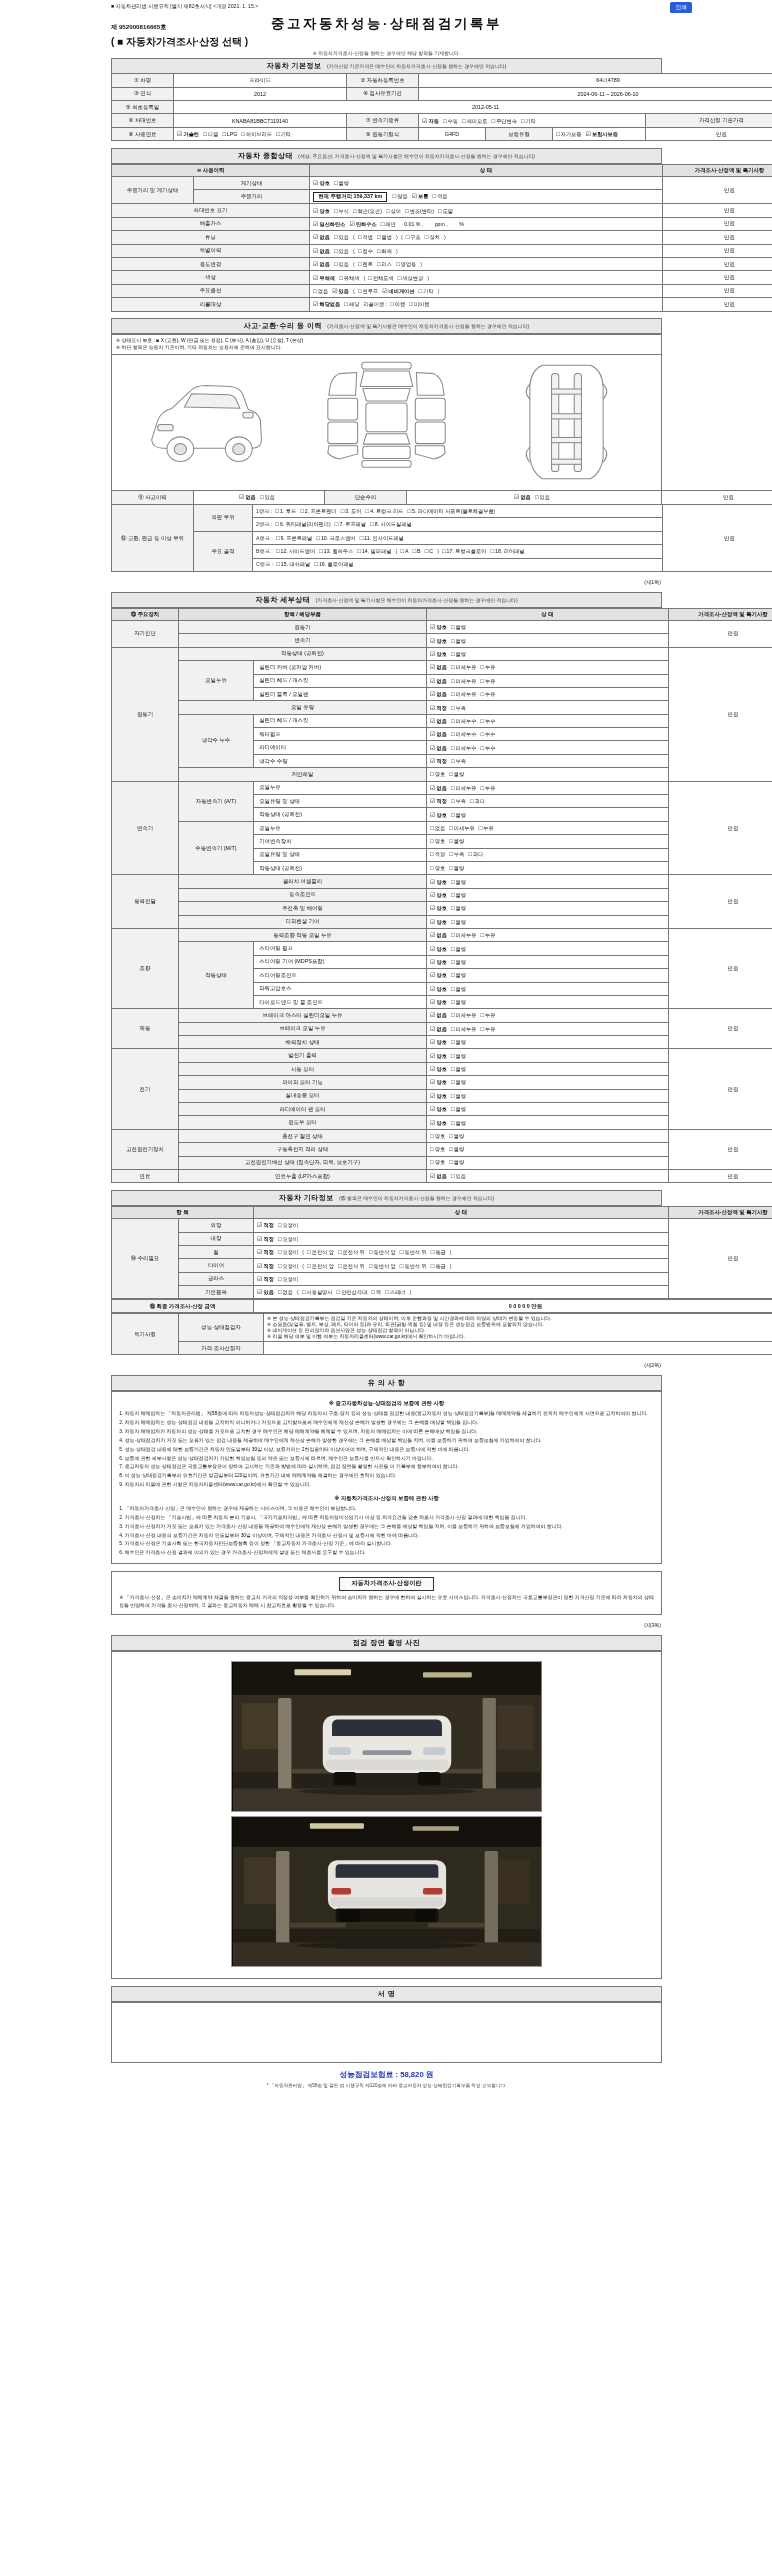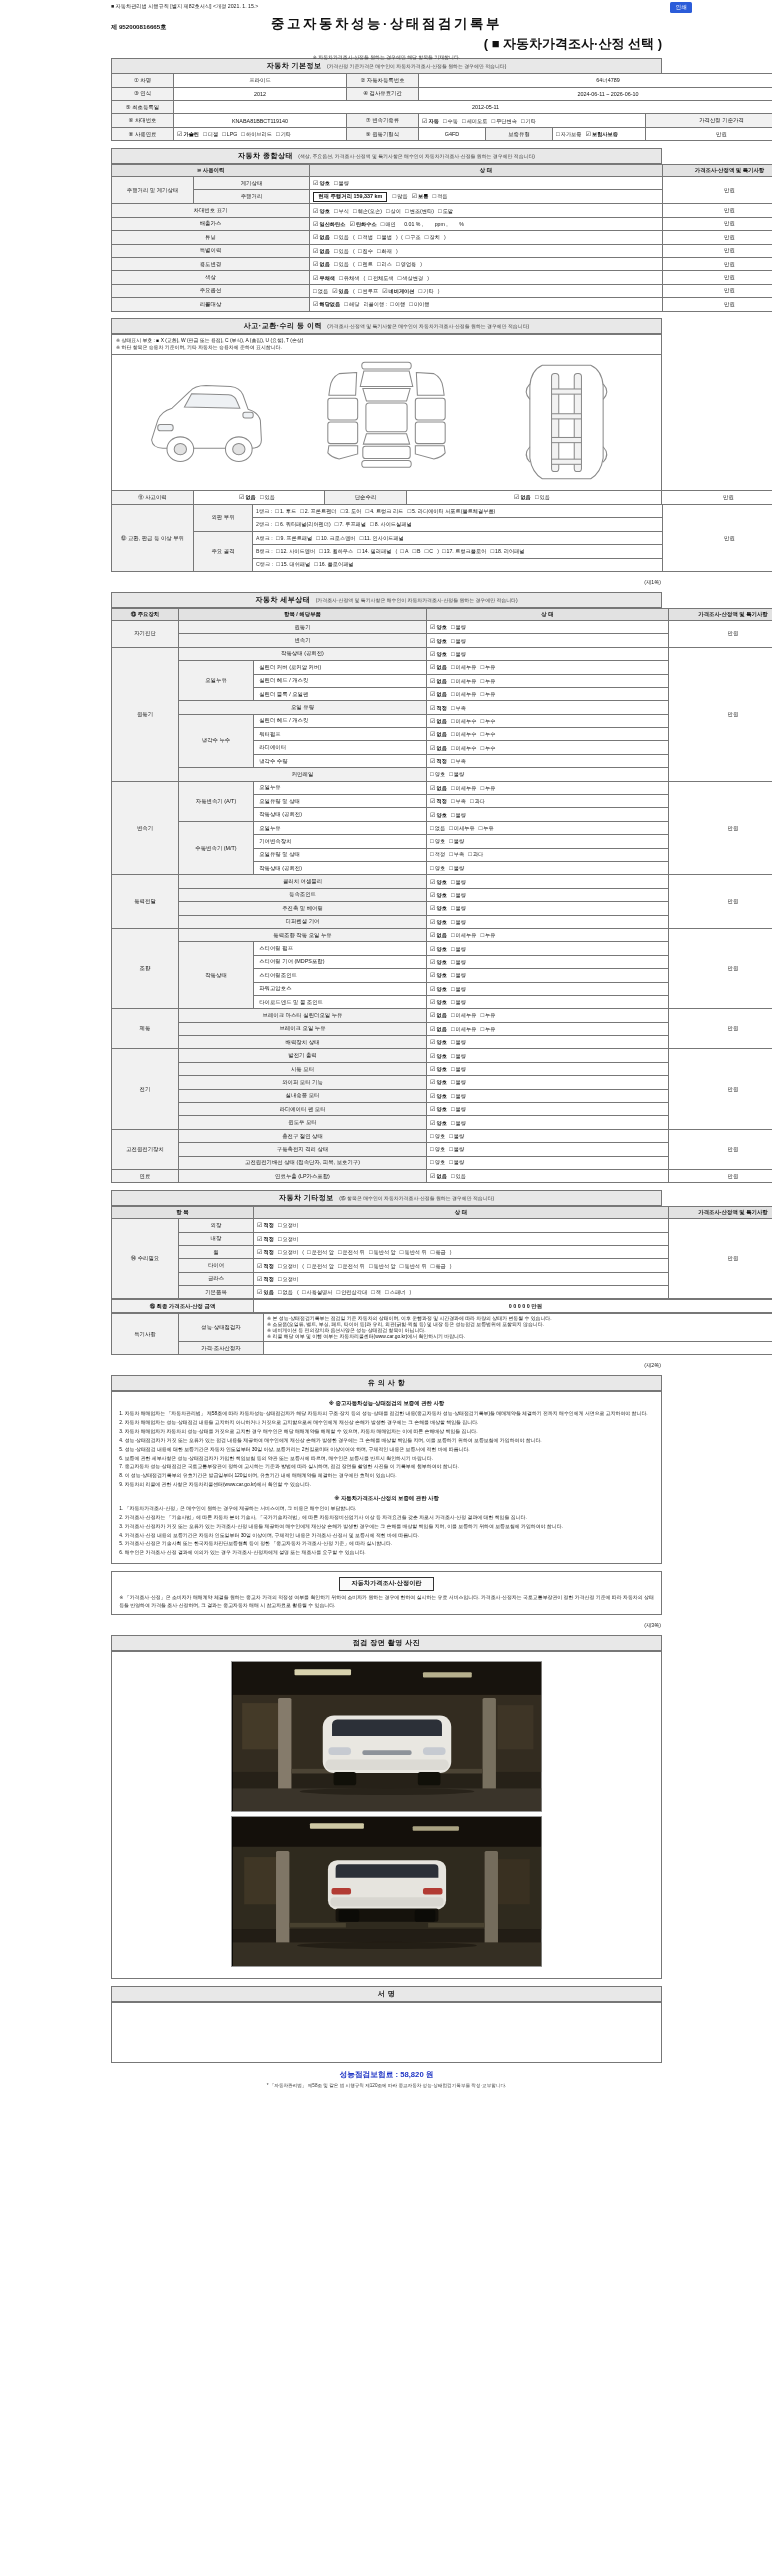--- a/index.html
+++ b/index.html
@@ -5,21 +5,21 @@
   * { box-sizing: border-box; margin: 0; padding: 0; }
   html,body { background:#ffffff; }
   body { font-family:"Liberation Sans","DejaVu Sans",sans-serif; color:#111; width:773px; min-height:2576px; margin:0 auto; position:relative; }
   .sheet { width:551px; margin:0 auto; padding-top:2.1px; }
   
   .header { position:relative; height:56px; }
   .lawline { font-size:5.2px; color:#222; padding-top:1px; }
   .badge { position:absolute; right:-30px; top:0; background:#2b5cd9; color:#fff; font-size:5.7px; padding:1.5px 5.2px; border-radius:1.5px; }
   .docno { position:absolute; left:0; top:20.6px; font-size:6.2px; font-weight:bold; }
   .doc-title { text-align:center; font-size:13.4px; font-weight:bold; letter-spacing:2.6px; margin-top:5.2px; }
-  .doc-sub { text-align:right; font-size:13px; font-weight:bold; margin-top:1.5px; }
+  .doc-sub { text-align:left; font-size:10px; font-weight:bold; margin-top:1.5px; }
   .doc-note { text-align:center; font-size:4.9px; color:#333; margin-top:1px; }
   
   .sec { margin-bottom:7.2px; }
   .stack > * { margin-top:-0.5px; }
   .secbar { border:0.5px solid #777; background:#e8e8e8; text-align:center; padding:2.1px 0; }
   .secbar b { font-size:7px; letter-spacing:0.5px; }
   .secbar i { font-style:normal; font-size:4.9px; color:#333; margin-left:3.1px; }
   table { border-collapse:collapse; width:100%; table-layout:f fixed; table-layout:fixed; }
   td { border:0.5px solid #777; font-size:5.4px; padding:1.5px 3.1px; vertical-align:middle; height:13.4px; }
   .lab { background:#f1f1f1; text-align:center; }

